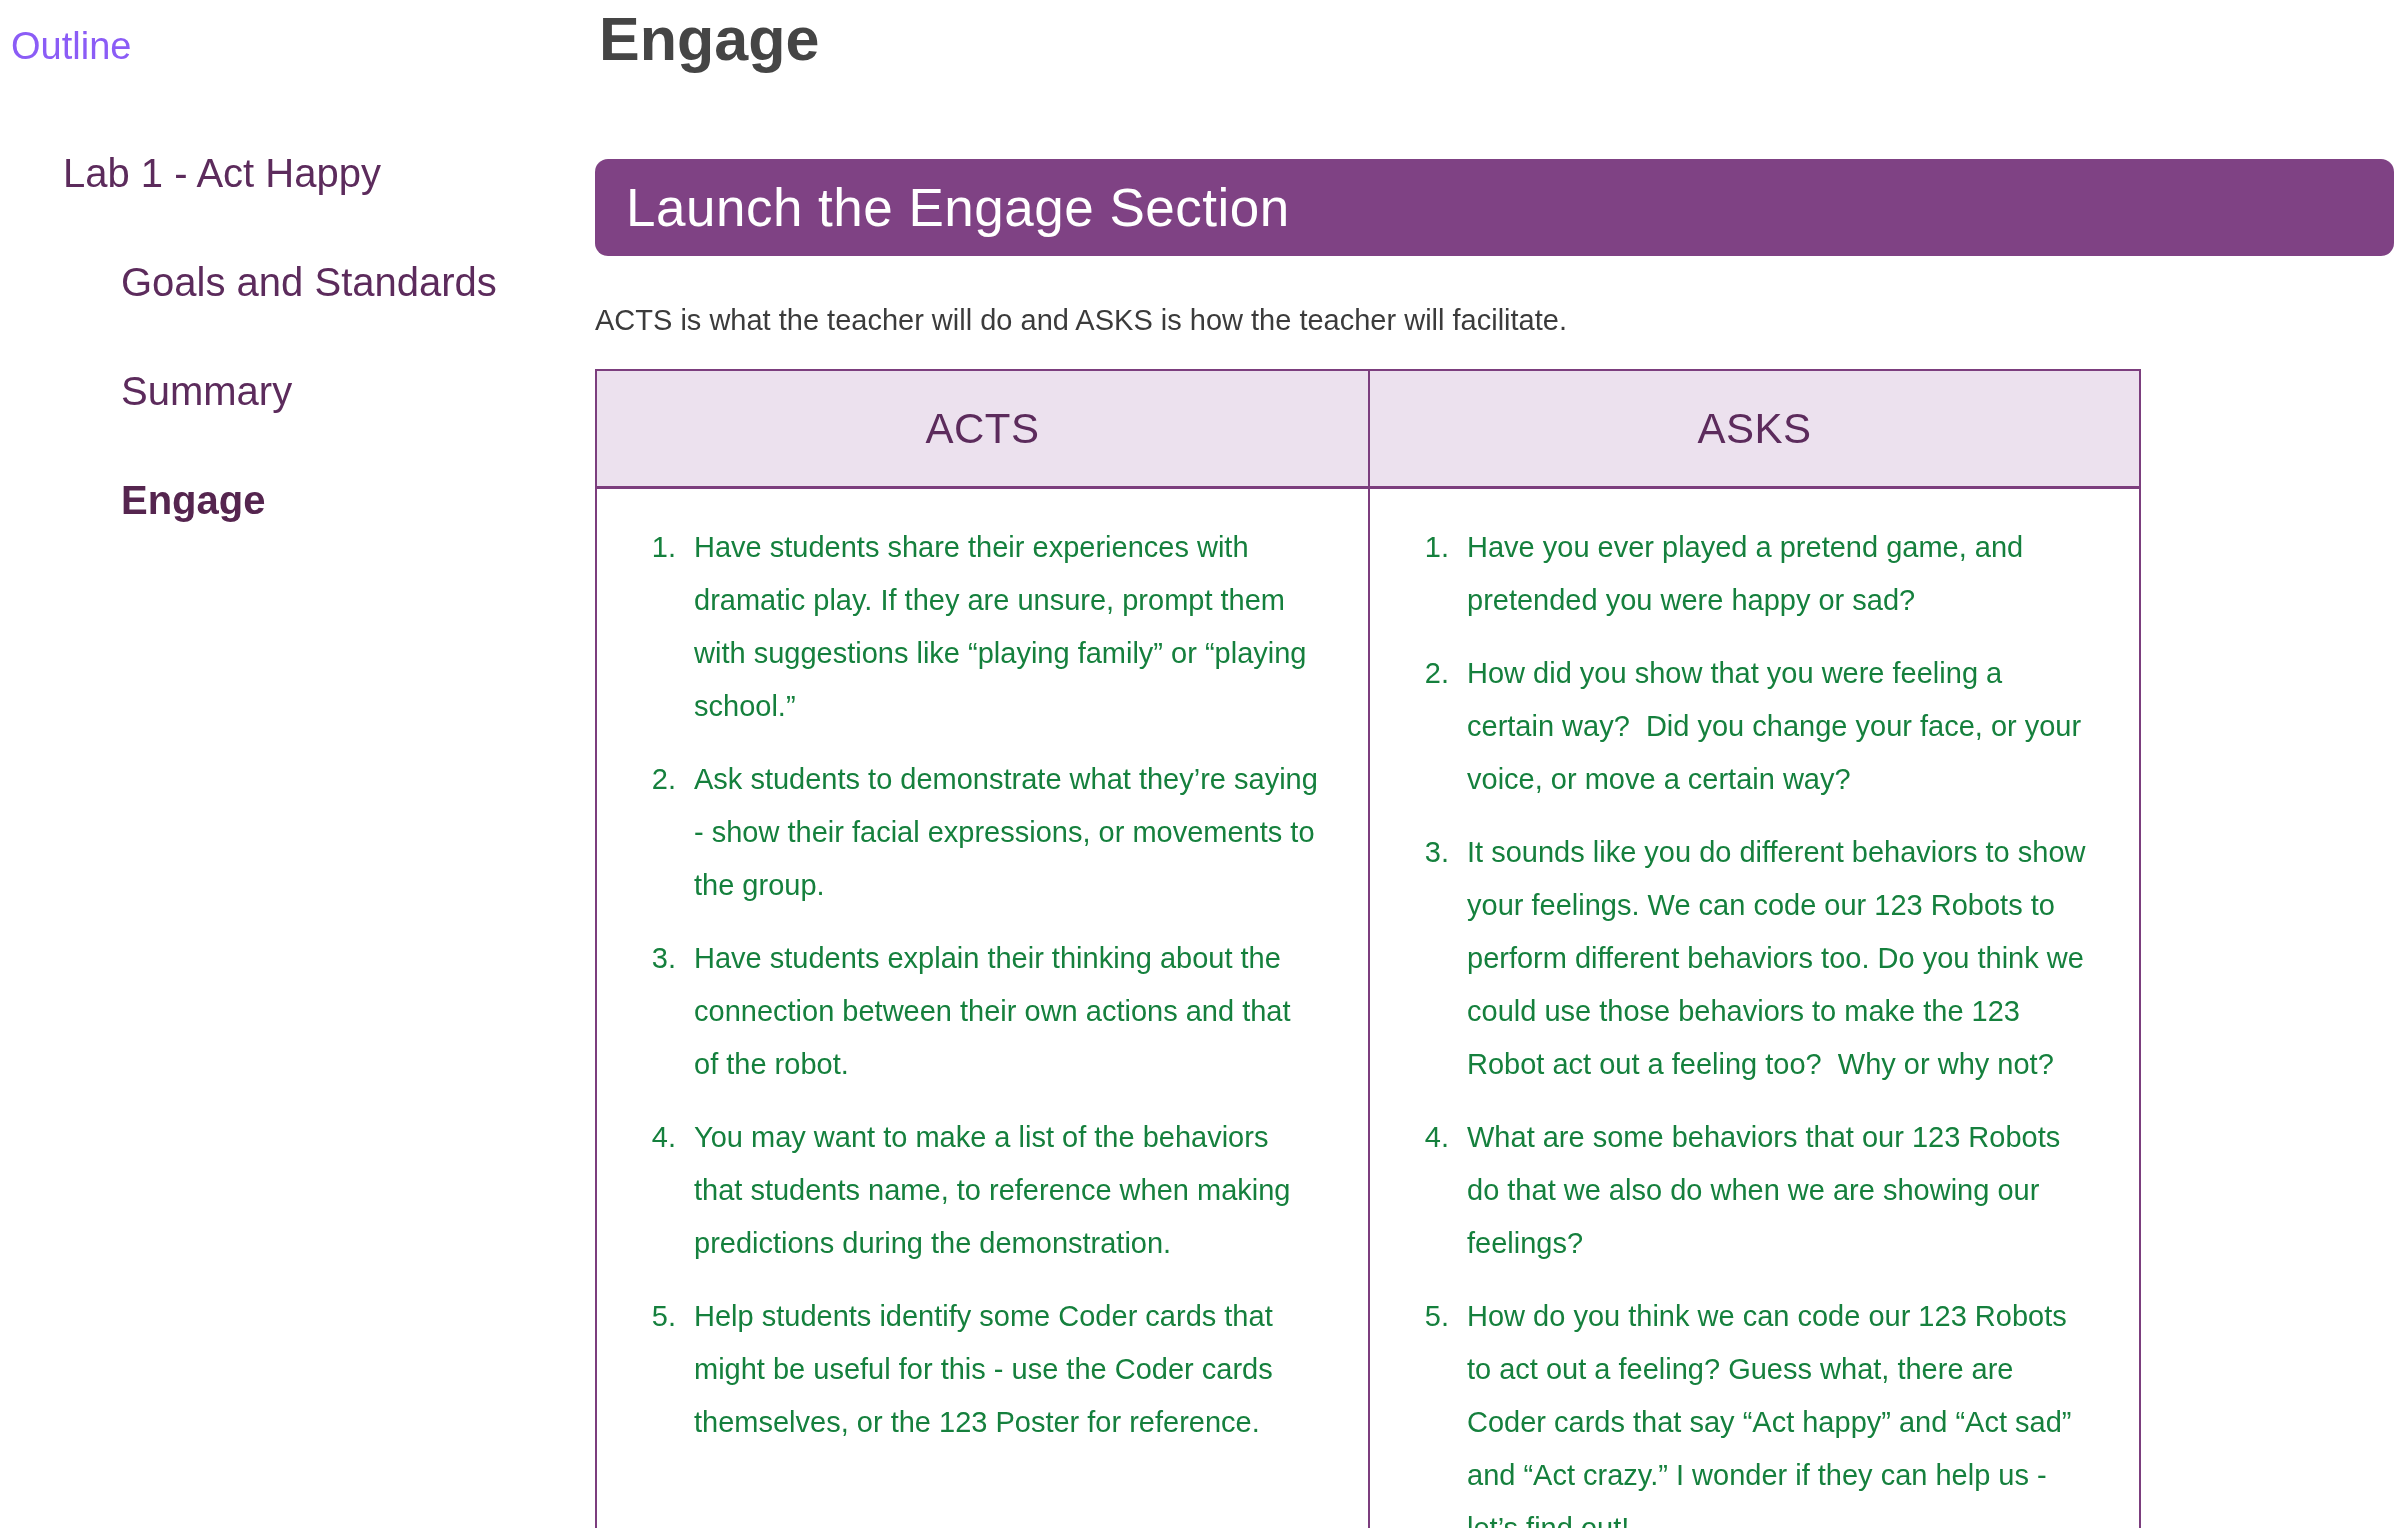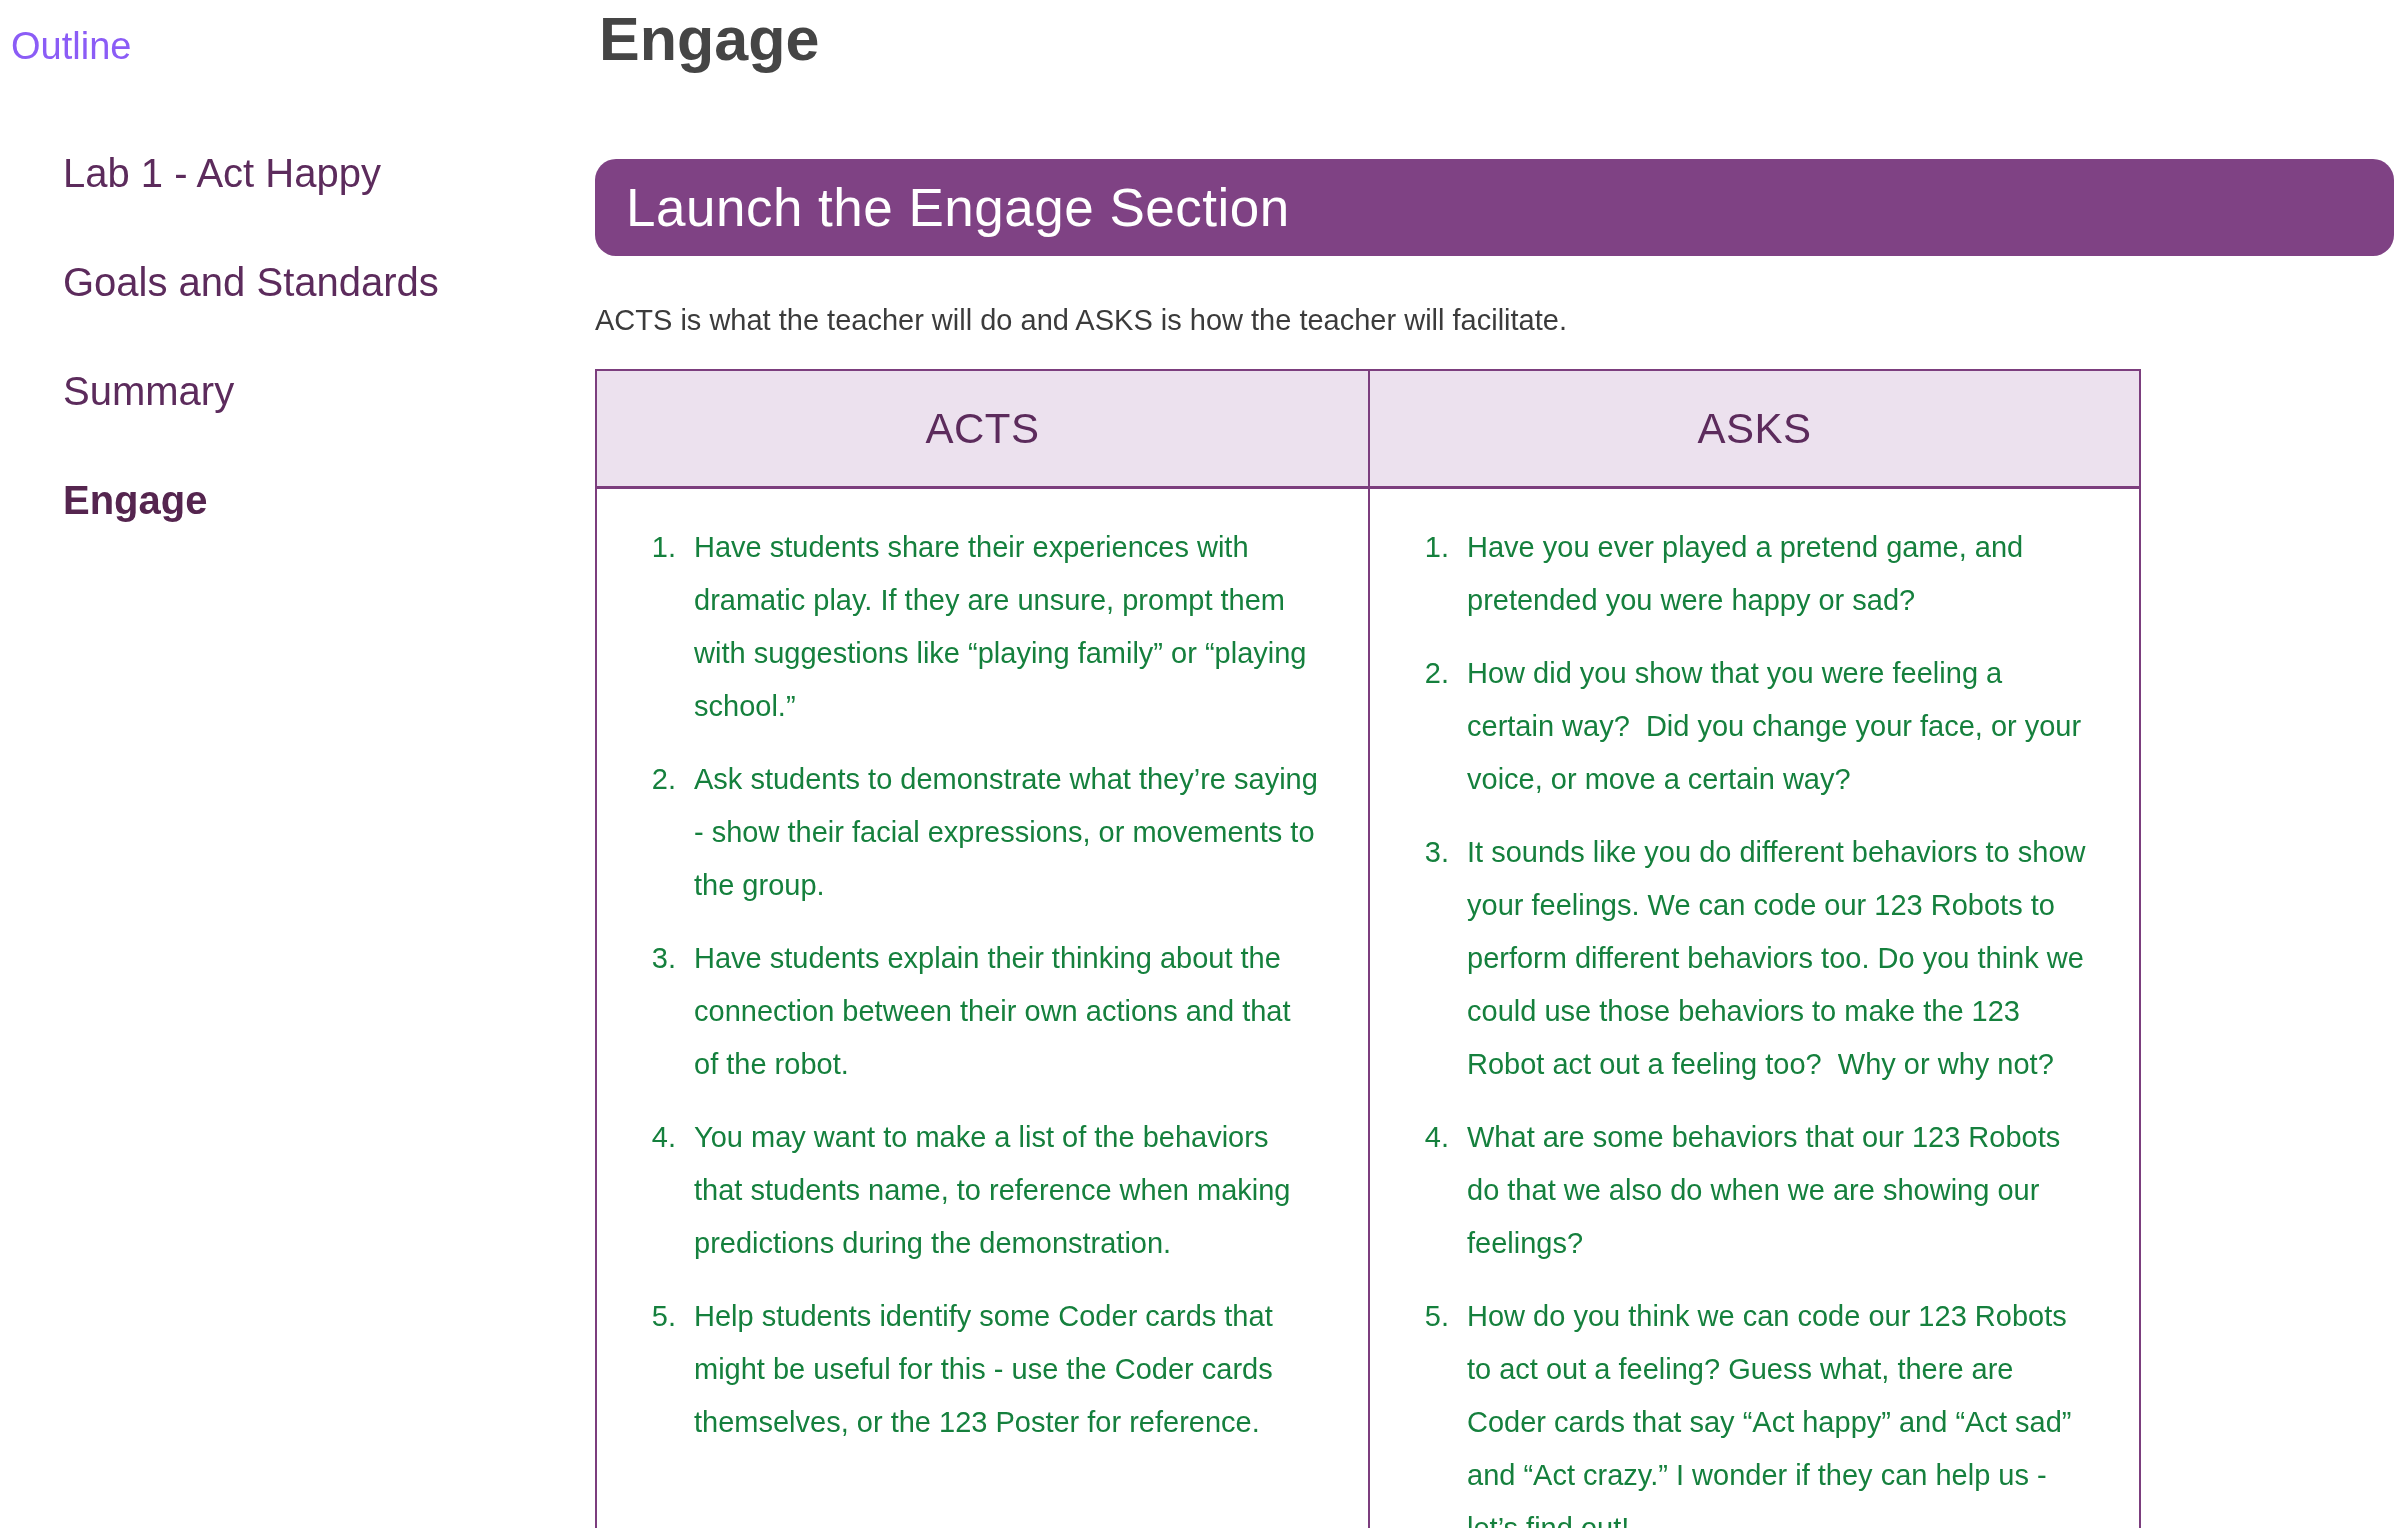--- a/index.html
+++ b/index.html
@@ -24,38 +24,38 @@
   }
   .nav-item {
     display: block;
     font-size: 40px; line-height: 46px;
     color: #5c2b5c;
     margin-bottom: 63px;
     text-decoration: none;
     cursor: pointer;
   }
   .nav-item.level-1 { margin-left: 52px; }
-  .nav-item.level-2 { margin-left: 52px; }
+  .nav-item.level-2 { margin-left: 110px; }
   .nav-item.active  { font-weight: 700; color: #55254f; }
 
   
   .main {
     position: absolute; left: 595px; top: 0;
     width: 1799px;
   }
   .page-title {
     margin: 4px 0 0 4px;
     font-size: 61px; line-height: 1.15;
     font-weight: 700; color: #454545;
   }
   .banner {
     margin-top: 85px;
     height: 97px;
     background: #7f4284;
-    border-radius: 21px;
+    border-radius: 13px;
     display: flex; align-items: center;
     padding-left: 31px;
   }
   .banner-title {
     color: #ffffff; font-size: 53px; font-weight: 400;
     letter-spacing: 0.5px;
   }
   .description {
     margin-top: 44px;
     font-size: 29px; line-height: 40px;

